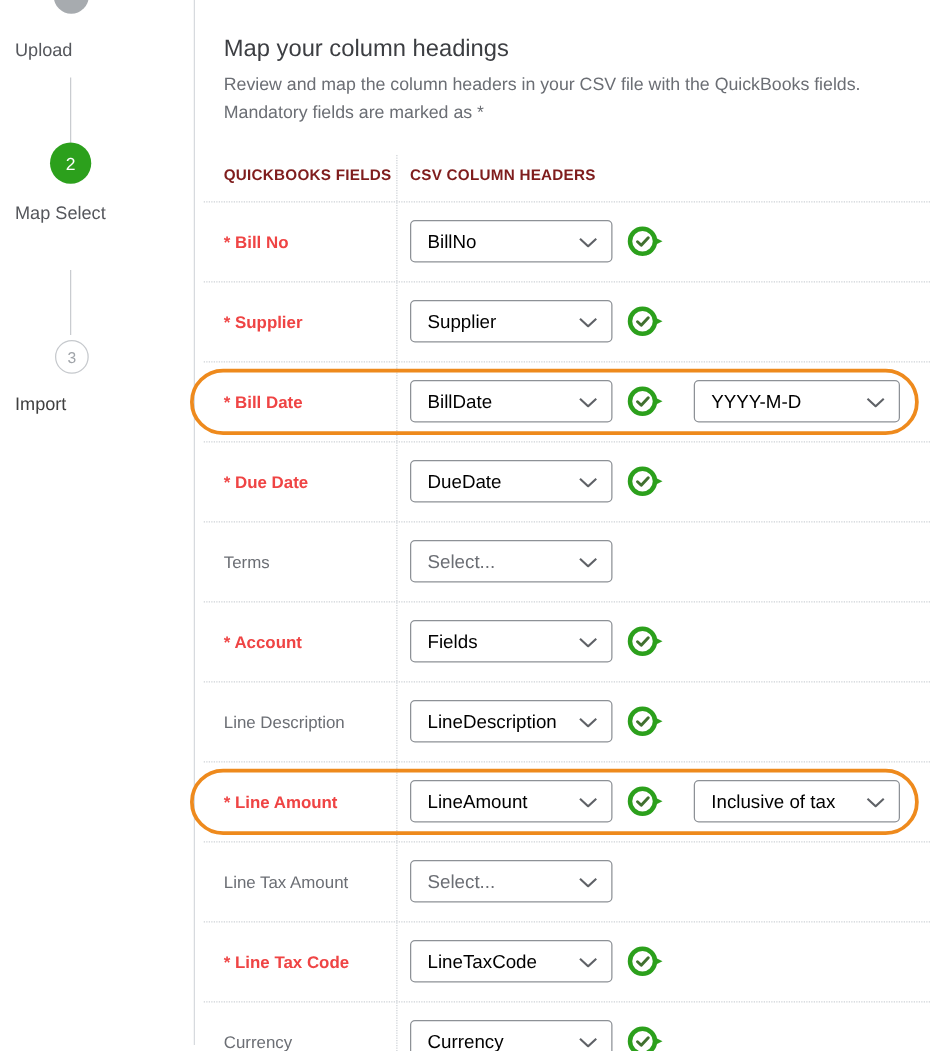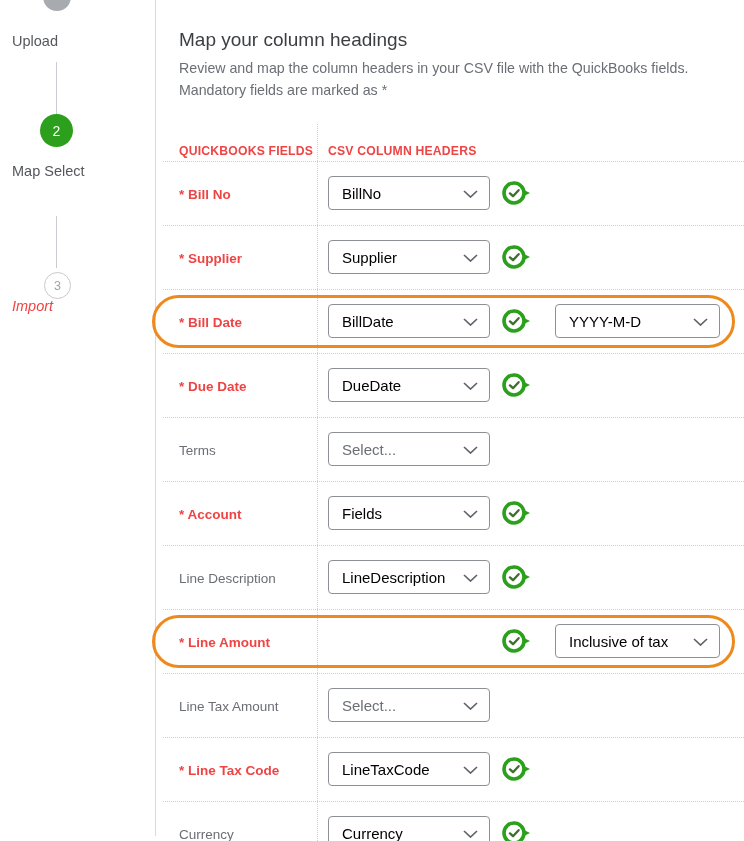--- a/index.html
+++ b/index.html
@@ -9,29 +9,29 @@
   
   .stepper{position:absolute;left:0;top:0;width:155px;height:100%;}
   .side-divider{position:absolute;left:155px;top:0;width:1px;height:836px;background:#d7dade;}
   .step-circle{position:absolute;border-radius:50%;display:flex;align-items:center;justify-content:center;box-sizing:border-box;}
   .c1{left:43px;top:-17px;width:28px;height:28px;background:#a7abaf;}
   .c2{left:40px;top:114px;width:33px;height:33px;background:#2ca01c;color:#fff;font-size:14px;}
   .c3{left:44px;top:272px;width:27px;height:27px;border:1.5px solid #c6c9cd;color:#a0a4a9;font-size:12.5px;background:#fff;}
   .step-label{position:absolute;left:12px;width:90px;text-align:left;font-size:14.5px;color:#55575c;}
   .lbl-upload{top:33px;}
   .lbl-map{top:157px;line-height:28px;}
-  .lbl-import{top:298px;color:#ef4444;font-style:italic;}
+  .lbl-import{top:316px;color:#404040;}
   .connector{position:absolute;left:56px;width:1px;height:52px;background:#c9ccd0;}
   .conn1{top:62px;}
   .conn2{top:216px;}
 
   
   .page-title{position:absolute;left:179px;top:16px;font-size:19px;font-weight:500;color:#3c3e42;}
   .page-desc{position:absolute;left:179px;top:58px;font-size:14.2px;line-height:21.5px;color:#6b6e74;}
-  .col-head{position:absolute;top:133px;font-size:12.2px;font-weight:700;letter-spacing:.2px;color:#ef4444;margin-top:11px;}
+  .col-head{position:absolute;top:133px;font-size:12.2px;font-weight:700;letter-spacing:.2px;color:#7f1d1d;}
   .col-head.qb{left:179px;}
   .col-head.csv{left:328px;}
   .v-dotted{position:absolute;left:317px;top:124px;height:717px;width:0;border-left:1px dotted #cdd1d6;}
 
   
   .rows{position:absolute;left:163px;top:161px;width:581px;border-top:1px dotted #cdd1d6;}
   .row{position:relative;height:63px;border-bottom:1px dotted #cdd1d6;}
   .flabel{position:absolute;left:16px;top:50%;transform:translateY(-50%);font-size:13.5px;color:#6b6e74;white-space:nowrap;}
   .flabel.mand{font-weight:700;color:#ef4444;}
   .select{position:absolute;top:14px;height:34px;box-sizing:border-box;border:1px solid #8d9196;border-radius:4px;
@@ -173,20 +173,26 @@
         </div>
         <svg class="check" width="31" height="26" viewBox="0 0 31 26">
           <path d="M15 6 L29 13 L15 20 Z" fill="#2ca01c"></path>
           <circle cx="13" cy="13" r="10" fill="#fff" stroke="#2ca01c" stroke-width="3.6"></circle>
           <path d="M9 13.4 L12 16.2 L17.6 10.2" fill="none" stroke="#41702f" stroke-width="2.4" stroke-linecap="round" stroke-linejoin="round"></path>
         </svg>
       </div>
       <div class="row">
         <div class="oval"></div>
         <div class="flabel mand">* Line Amount</div>
+        <div class="select sel-main">
+          <span class="value">LineAmount</span>
+          <svg class="chev" width="15" height="8" viewBox="0 0 15 8">
+            <path d="M1 1 L7.5 7 L14 1" fill="none" stroke="#5f6267" stroke-width="1.7"></path>
+          </svg>
+        </div>
         <svg class="check" width="31" height="26" viewBox="0 0 31 26">
           <path d="M15 6 L29 13 L15 20 Z" fill="#2ca01c"></path>
           <circle cx="13" cy="13" r="10" fill="#fff" stroke="#2ca01c" stroke-width="3.6"></circle>
           <path d="M9 13.4 L12 16.2 L17.6 10.2" fill="none" stroke="#41702f" stroke-width="2.4" stroke-linecap="round" stroke-linejoin="round"></path>
         </svg>
         <div class="select sel-extra">
           <span class="value">Inclusive of tax</span>
           <svg class="chev" width="15" height="8" viewBox="0 0 15 8">
             <path d="M1 1 L7.5 7 L14 1" fill="none" stroke="#5f6267" stroke-width="1.7"></path>
           </svg>

